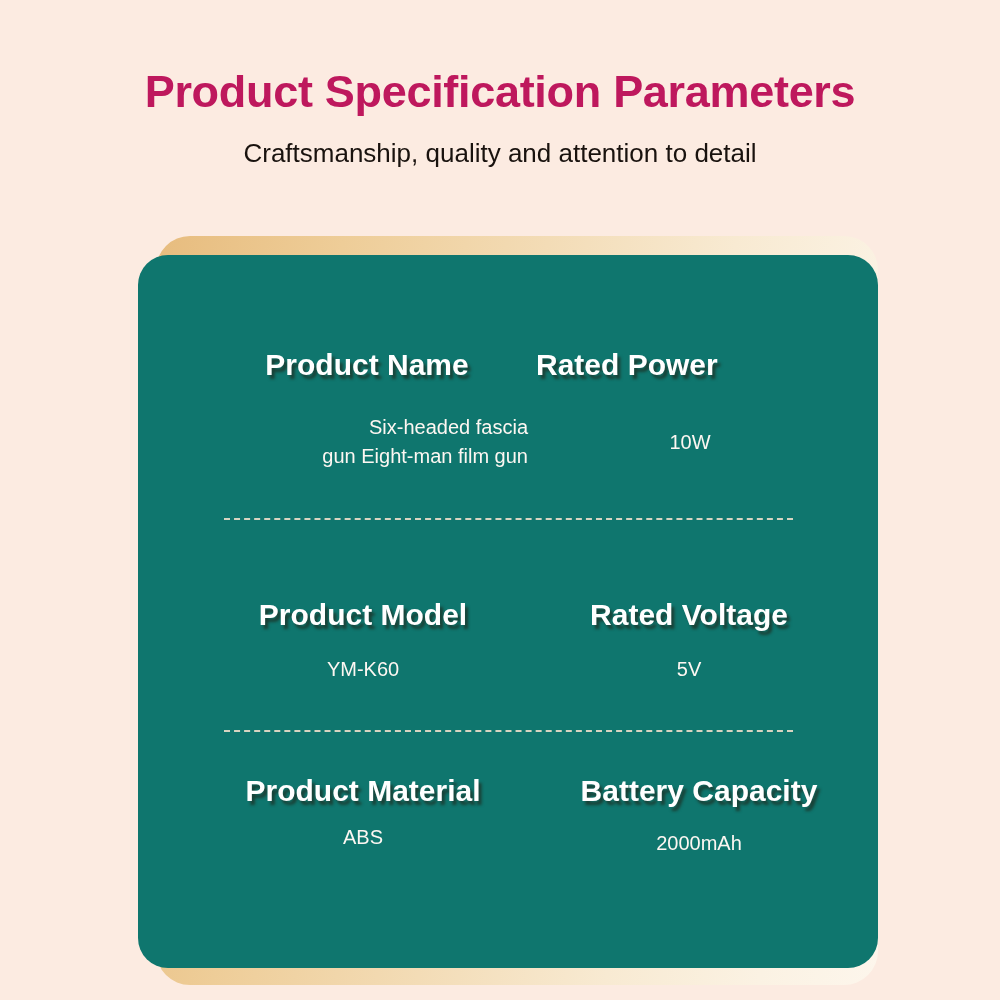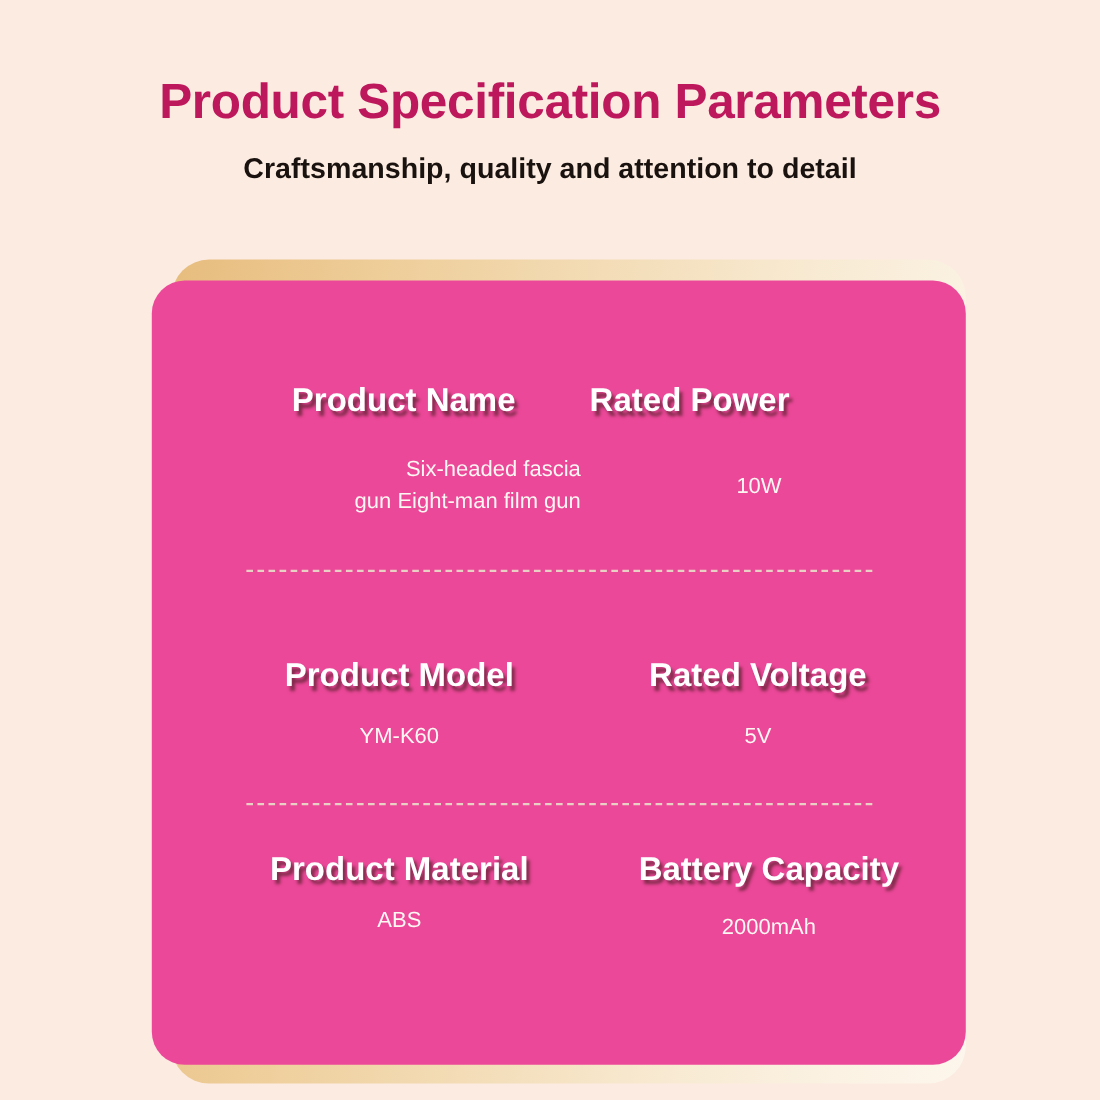--- a/index.html
+++ b/index.html
@@ -30,21 +30,21 @@
     font-size: 45px;
     font-weight: bold;
     color: #be185d;
     letter-spacing: -0.3px;
     line-height: 1.08;
   }
   .page-subtitle {
     margin: 0;
     padding-top: 22px;
     font-size: 26px;
-    font-weight: bold;
+    font-weight: normal;
     color: #19120e;
     line-height: 1.1;
   }
 
   
   .card-stack {
     position: absolute;
     left: 138px;
     top: 236px;
     width: 740px;
@@ -67,21 +67,21 @@
                 #fdf6ec 100%);
   }
   
   .card-front {
     position: absolute;
     left: 0px;
     top: 19px;
     width: 740px;
     height: 713px;
     border-radius: 30px;
-    background: #ec4899;
+    background: #0f766e;
   }
 
   
   .spec-table {
     position: absolute;
     left: 0;
     top: 0;
     width: 740px;
     height: 713px;
   }

